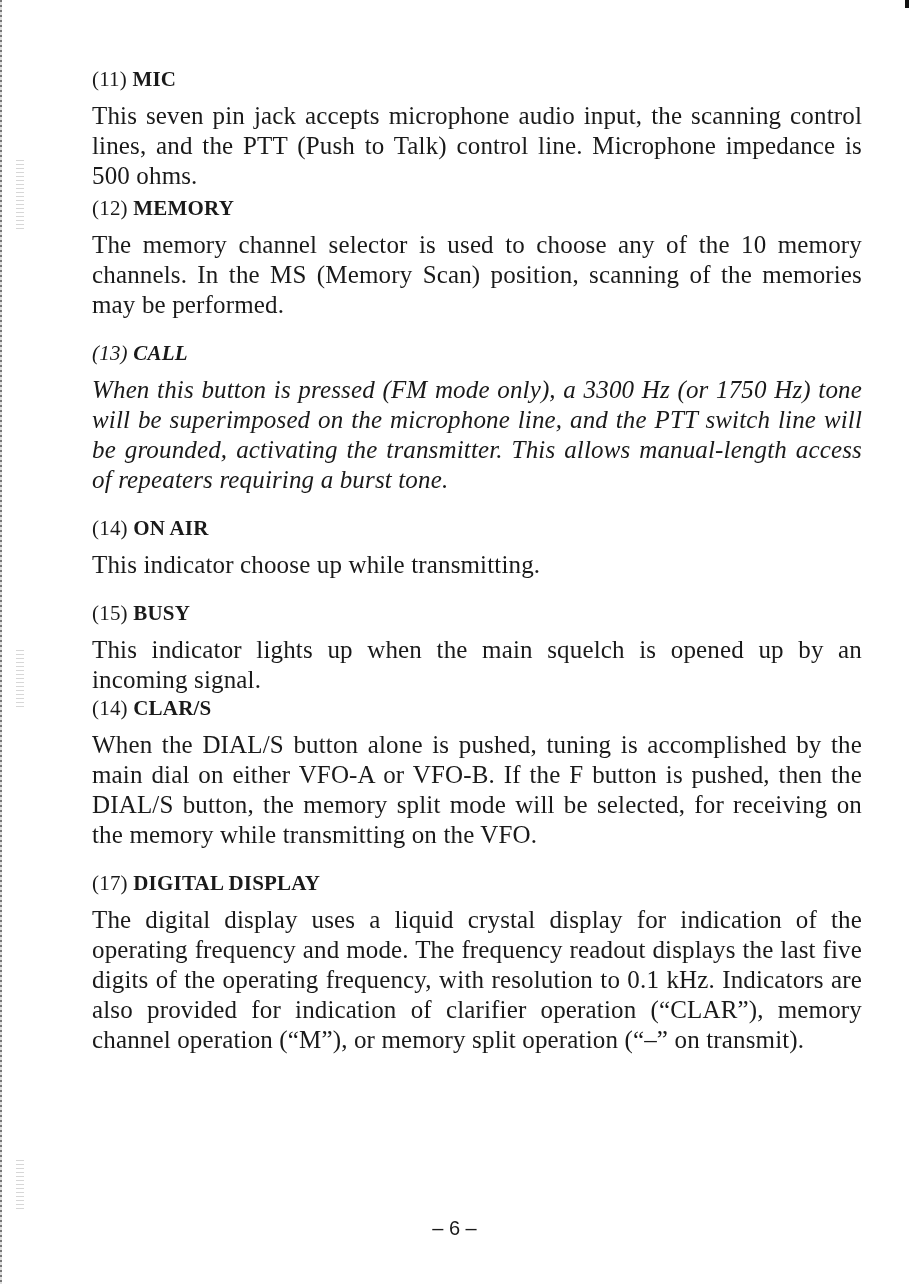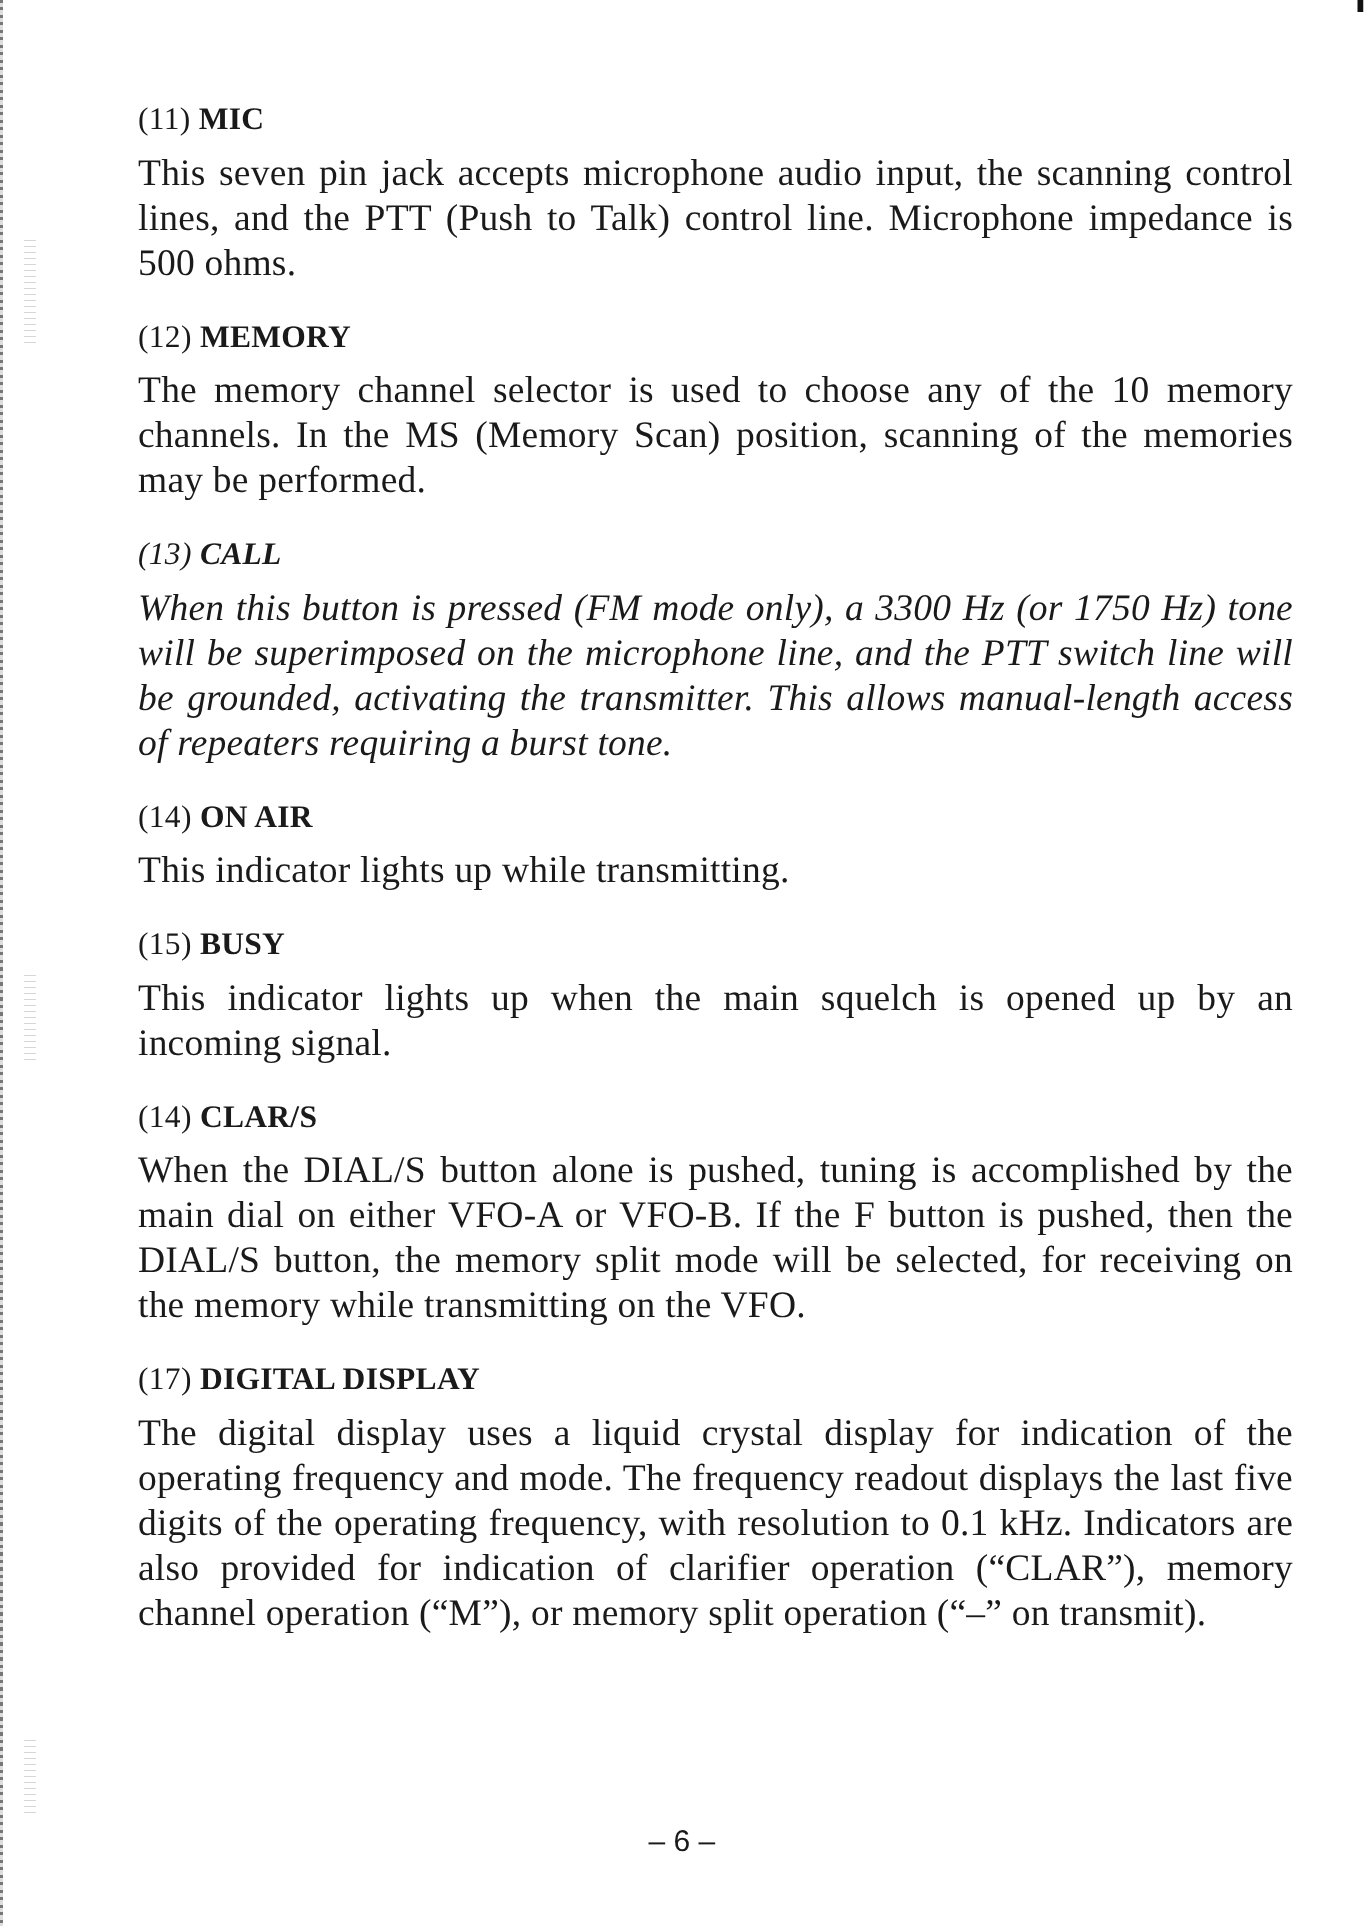--- a/index.html
+++ b/index.html
@@ -81,21 +81,21 @@
 <body>
 
 <div class="left-edge"></div>
 <div class="speck-col" style="top:160px;height:70px;"></div>
 <div class="speck-col" style="top:650px;height:60px;"></div>
 <div class="speck-col" style="top:1160px;height:50px;"></div>
 <div class="top-mark"></div>
 
 <div class="content">
 
-  <div class="section" style="margin-bottom:20px;">
+  <div class="section" style="margin-bottom:4px;">
     <p class="heading">
       <span class="num">(11)</span>
       <span class="title">MIC</span>
     </p>
     <p class="body">This seven pin jack accepts microphone audio input, the scanning control lines, and the PTT (Push to Talk) control line. Microphone impedance is 500 ohms.</p>
   </div>
 
   <div class="section" style="margin-bottom:20px;">
     <p class="heading">
       <span class="num">(12)</span>
@@ -110,24 +110,24 @@
       <span class="title">CALL</span>
     </p>
     <p class="body">When this button is pressed (FM mode only), a 3300 Hz (or 1750 Hz) tone will be superimposed on the microphone line, and the PTT switch line will be grounded, activating the transmitter. This allows manual-length access of repeaters requiring a burst tone.</p>
   </div>
 
   <div class="section" style="margin-bottom:20px;">
     <p class="heading">
       <span class="num">(14)</span>
       <span class="title">ON AIR</span>
     </p>
-    <p class="body">This indicator lights up while transmitting.</p>
+    <p class="body">This indicator choose up while transmitting.</p>
   </div>
 
-  <div class="section" style="margin-bottom:20px;">
+  <div class="section" style="">
     <p class="heading">
       <span class="num">(15)</span>
       <span class="title">BUSY</span>
     </p>
     <p class="body">This indicator lights up when the main squelch is opened up by an incoming signal.</p>
   </div>
 
   <div class="section" style="margin-bottom:20px;">
     <p class="heading">
       <span class="num">(14)</span>

